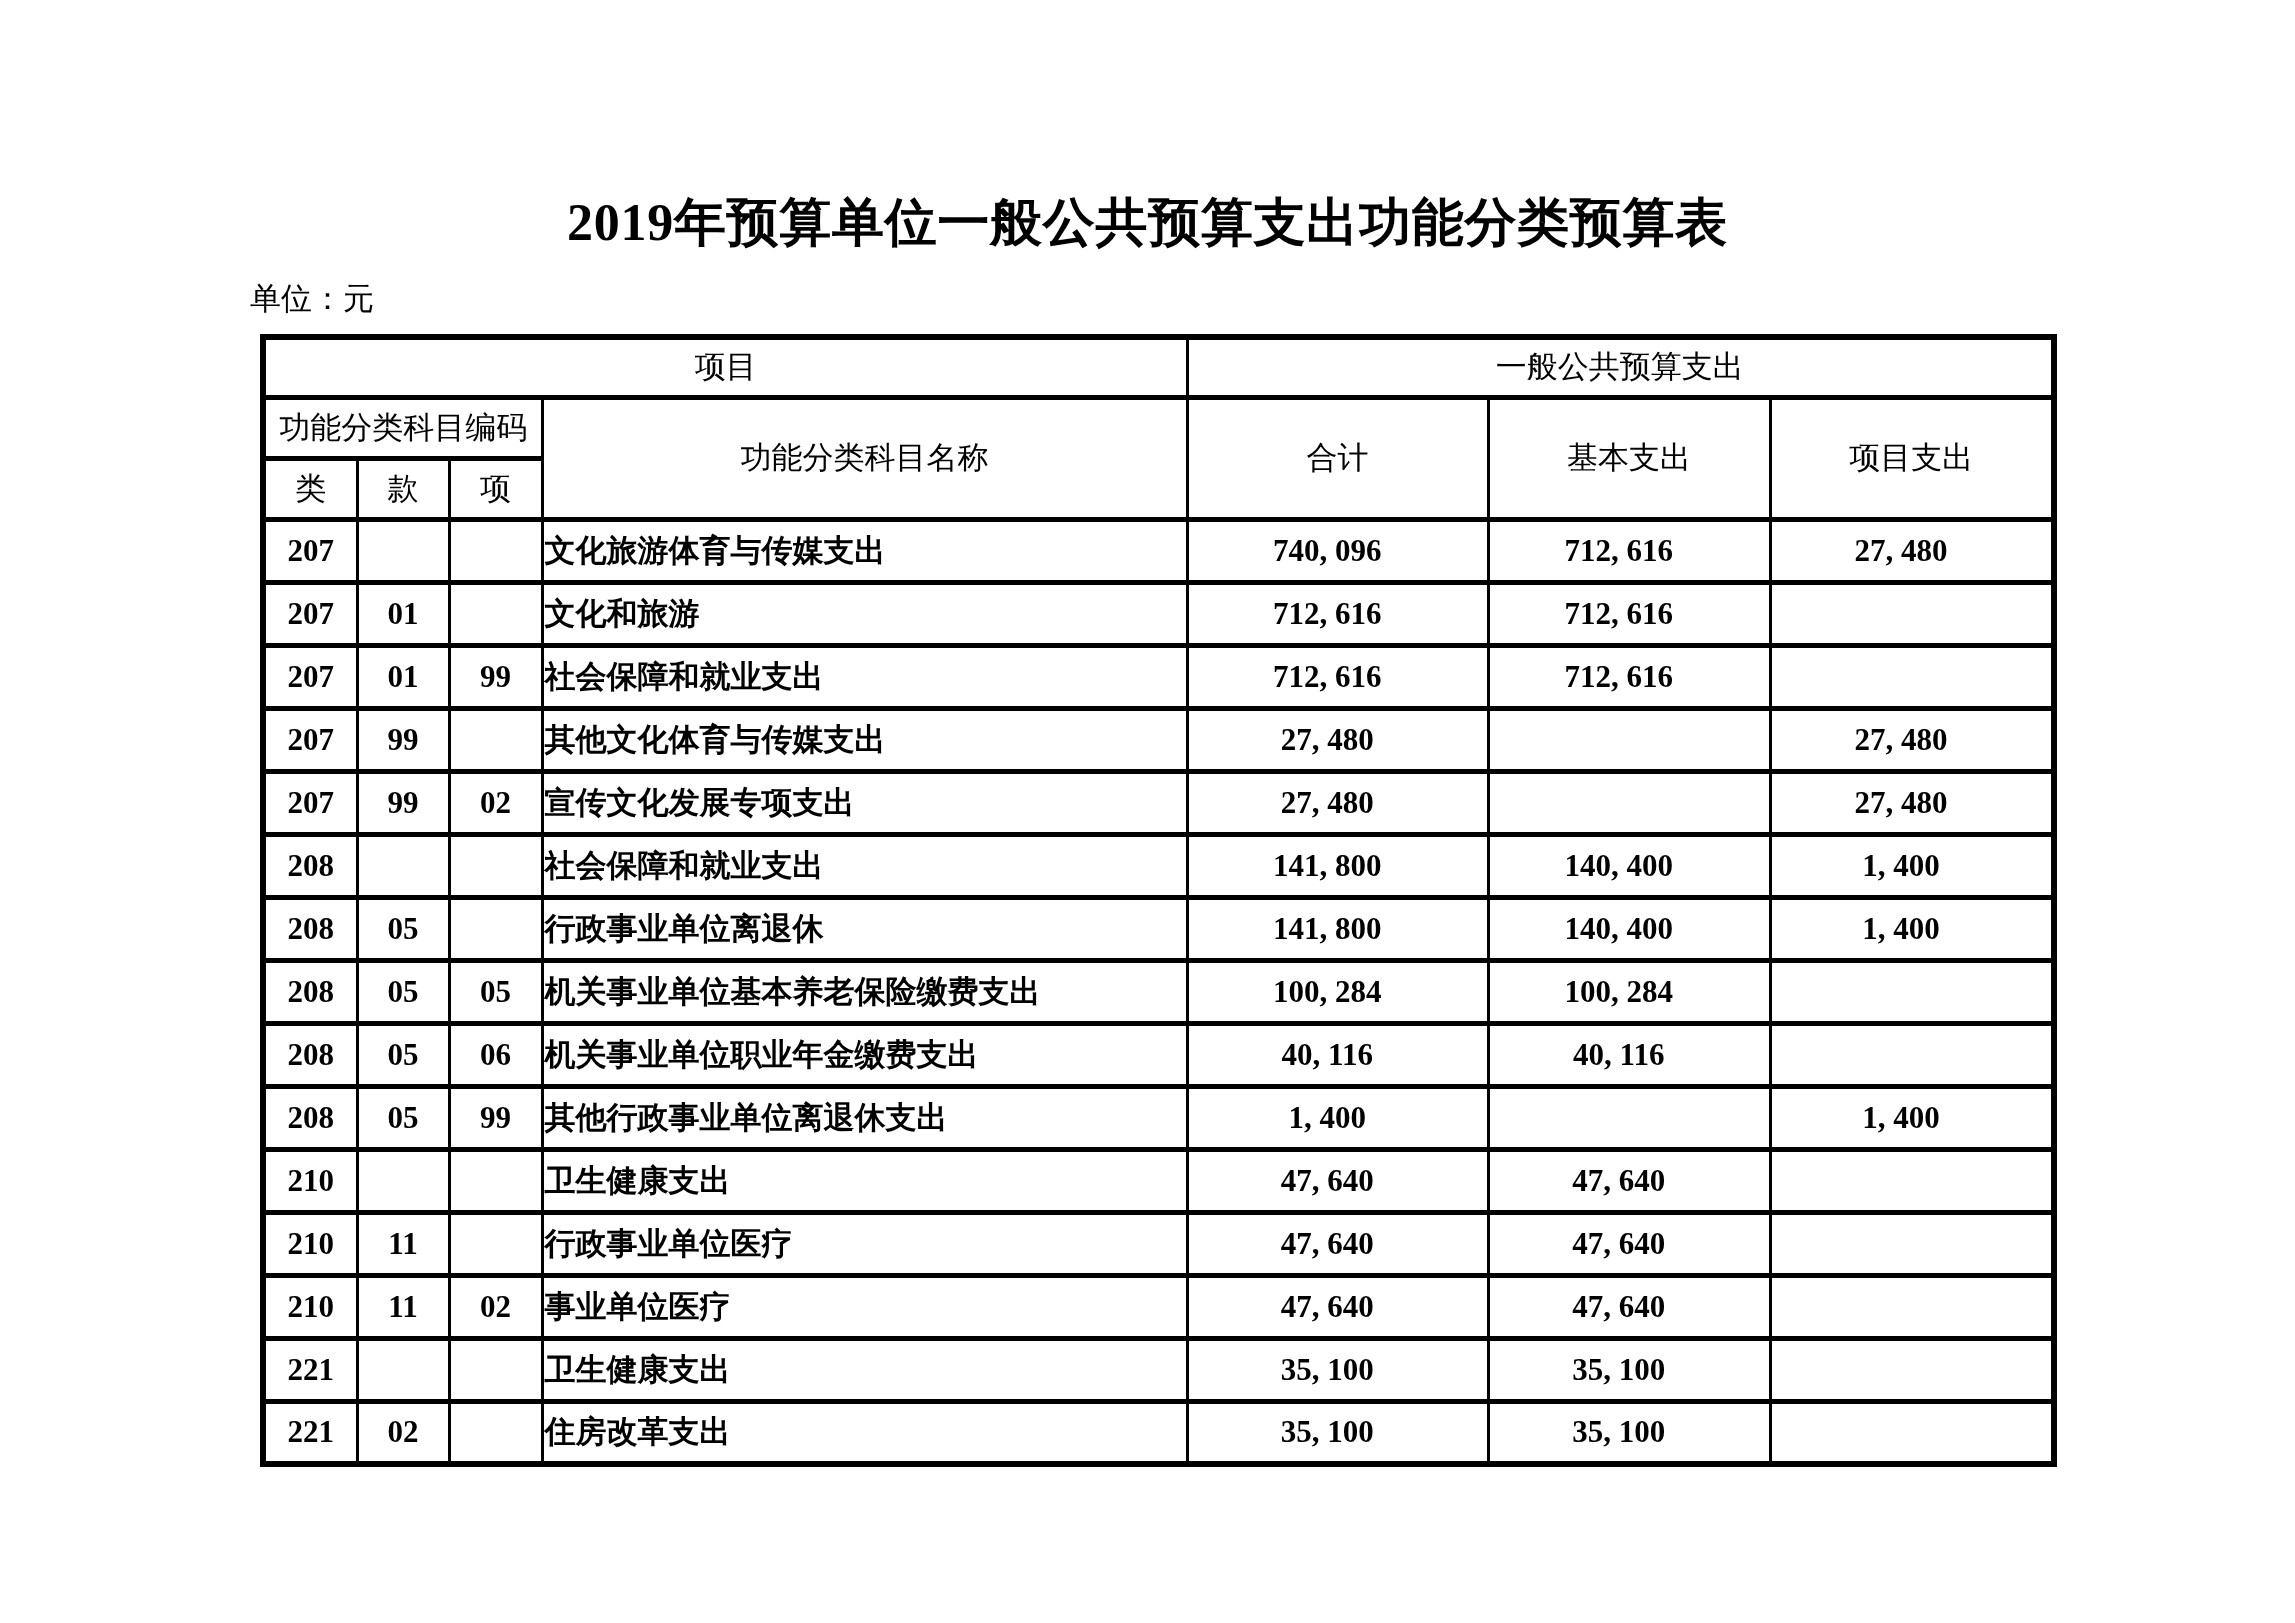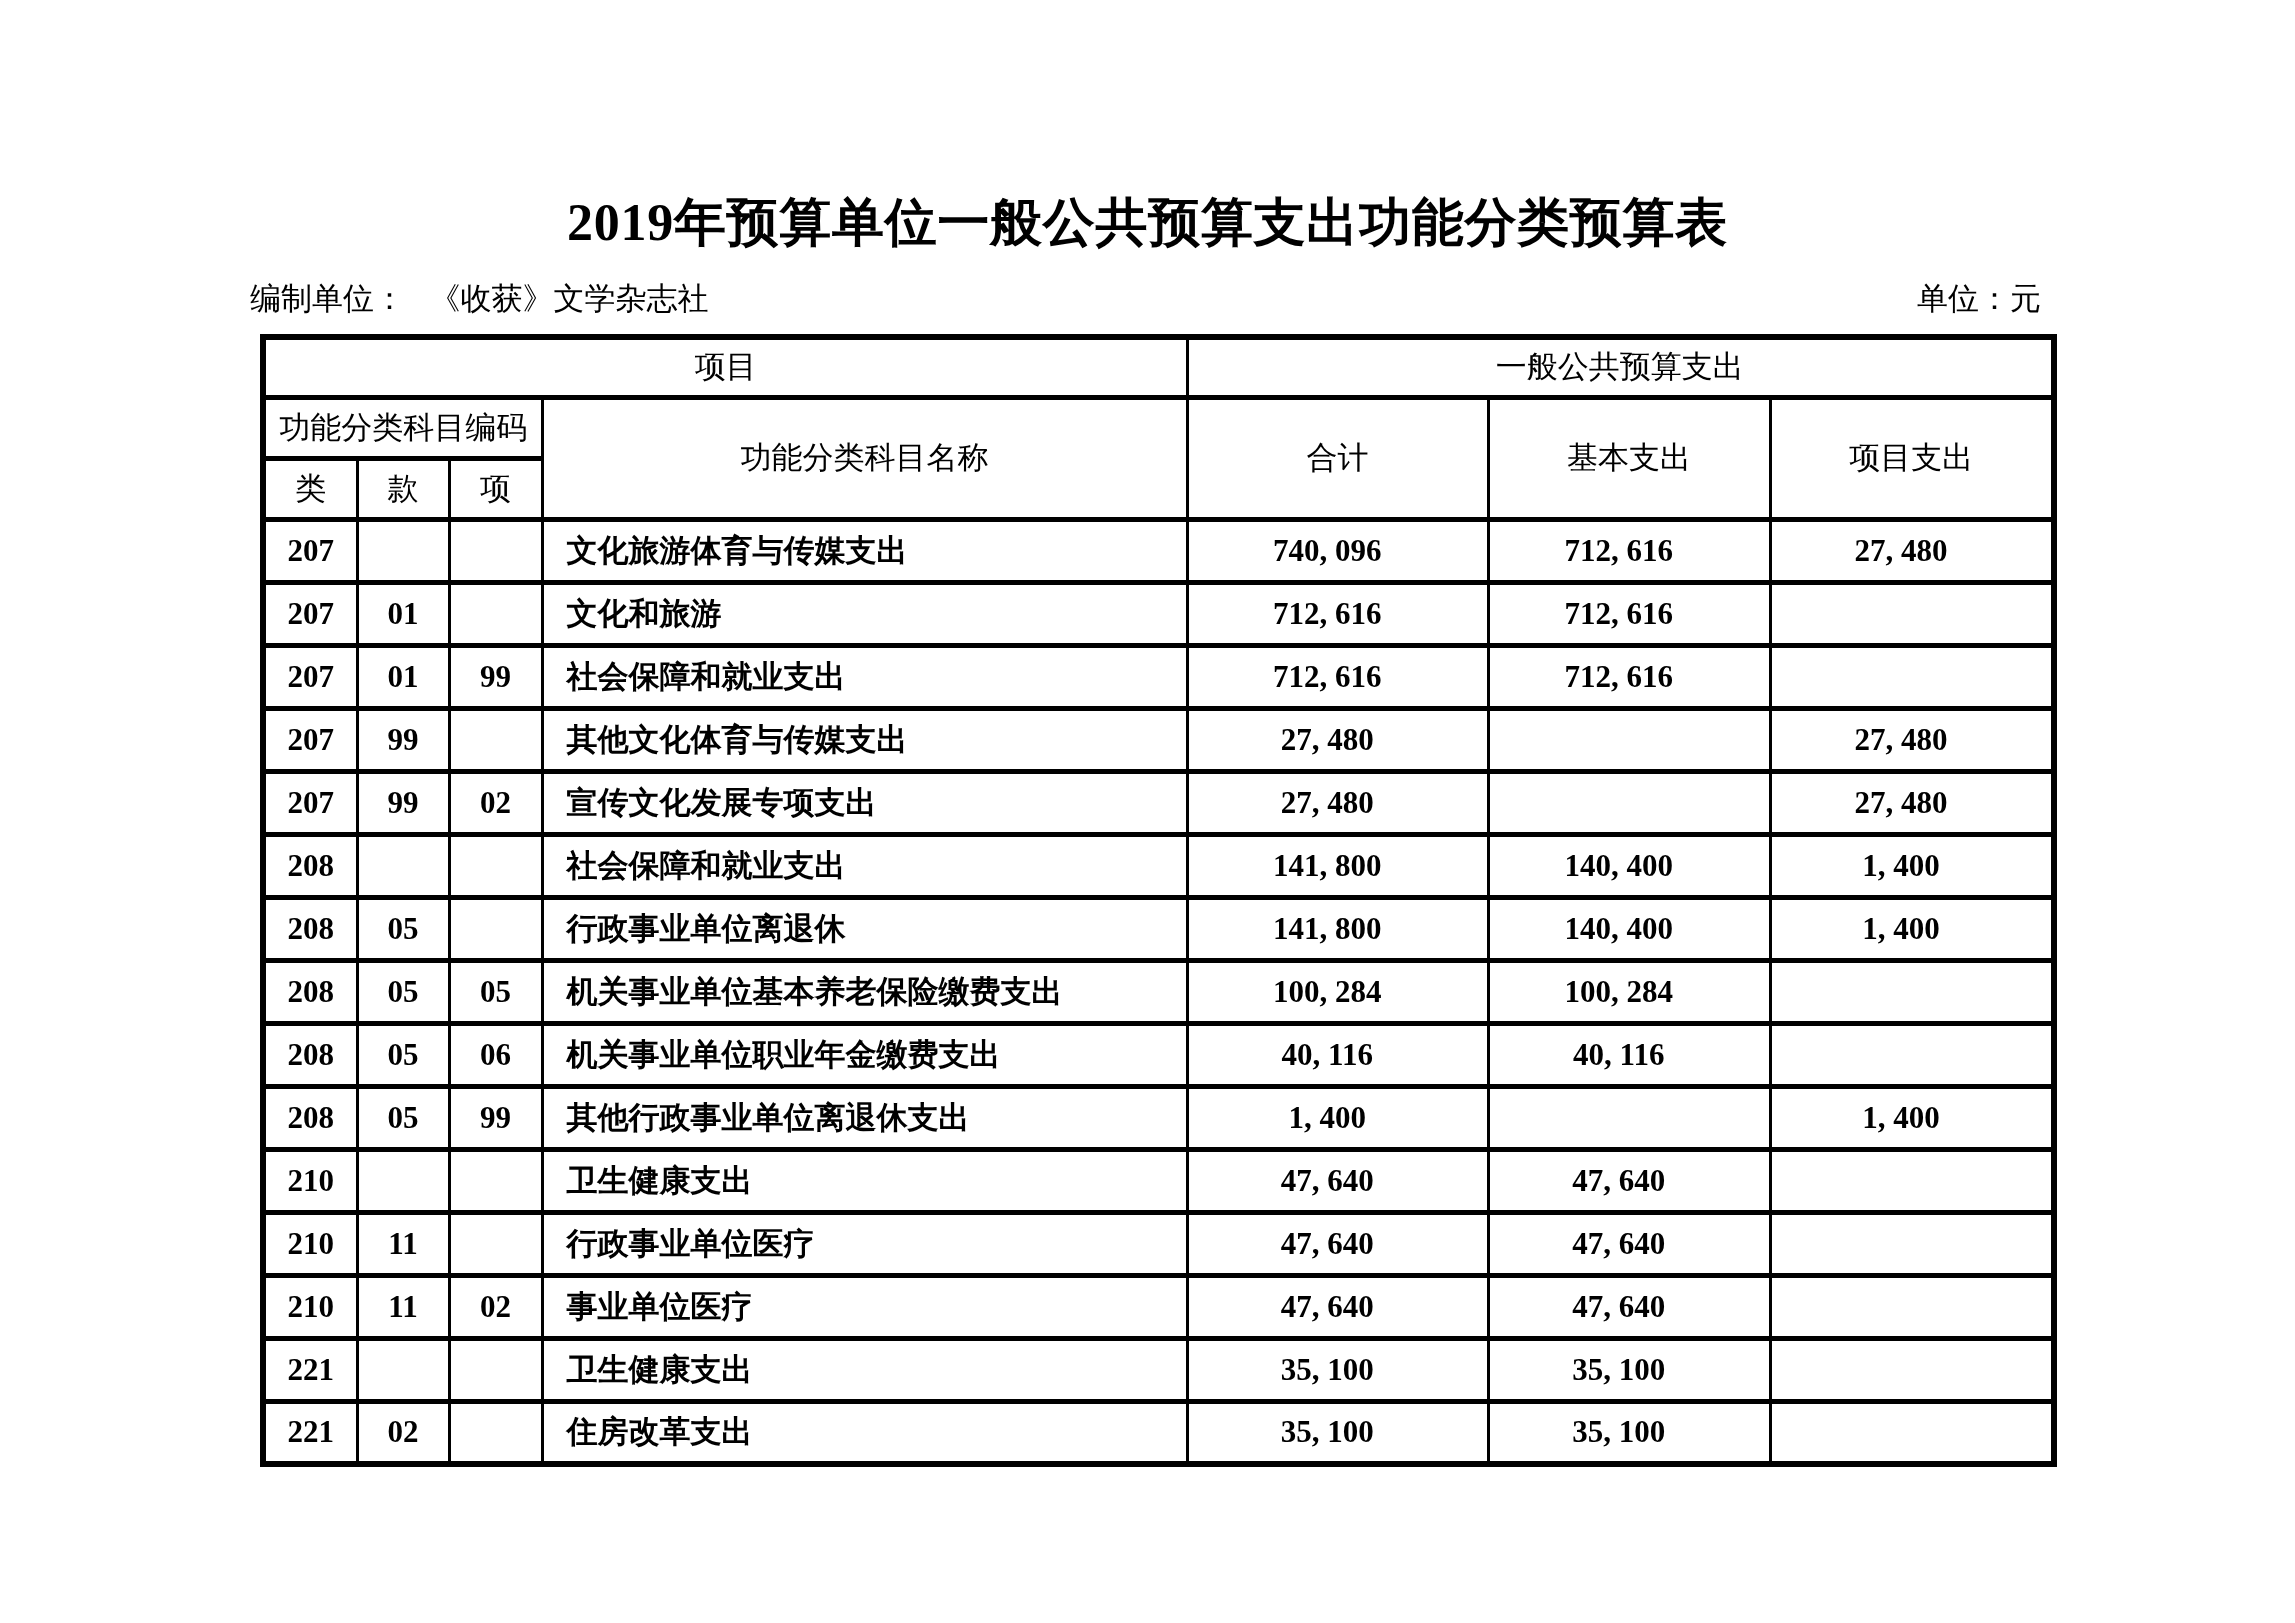--- a/index.html
+++ b/index.html
@@ -45,33 +45,29 @@
     font-size:31px;
     vertical-align:middle;
     overflow:hidden;
     white-space:nowrap;
   }
   tr.hrow-1 { height:60px; }
   tr.hrow-2 { height:61px; }
   tr.hrow-3 { height:61px; }
   tbody tr   { height:63px;font-weight:bold; }
   td.center  { text-align:center; }
-  td.name    { text-align:left;  padding-left:23px; }
+  td.name    { text-align:left;  padding-left:1px; }
   td.amount  { text-align:center; padding-right:20.5px; }
 </style>
 </head>
 <body>
 
 <div class="doc-title">2019年预算单位一般公共预算支出功能分类预算表</div>
 
 <div class="meta-row">
-  <div class="meta-left">
-    <span class="meta-label">编制单位：</span>
-    <span class="meta-value">《收获》文学杂志社</span>
-  </div>
   <div class="meta-right">
     <span>单位：元</span>
   </div>
 </div>
 
 <table class="budget">
   <colgroup>
     <col style="width:94px">
     <col style="width:92px">
     <col style="width:93px">

